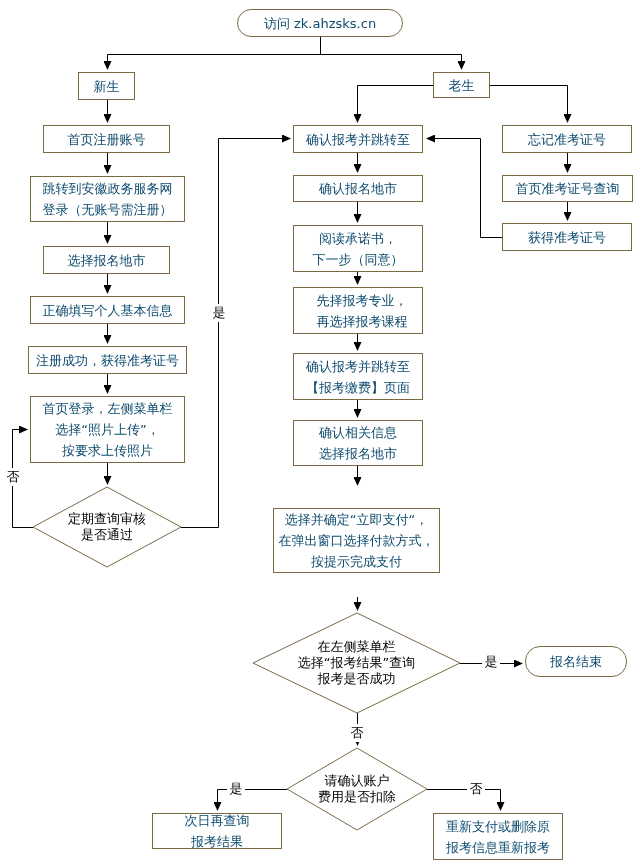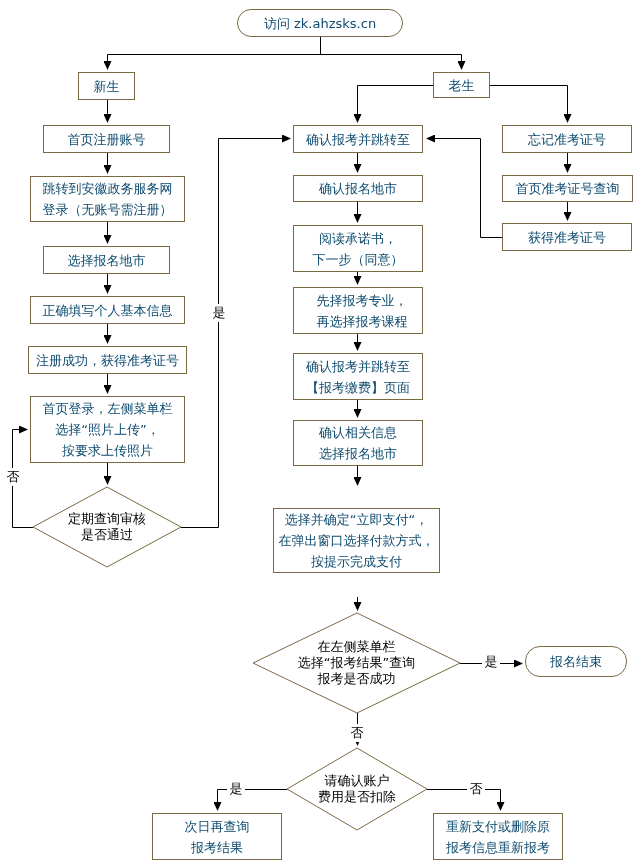--- a/index.html
+++ b/index.html
@@ -117,21 +117,21 @@
 选择报名地市</div>
   <div class="box" style="left:273px; top:488px; width:167px; height:65px;margin-top:20px;">选择并确定“立即支付“，
 在弹出窗口选择付款方式，
 按提示完成支付</div>
   <div class="dtext" style="left:253px; top:630px; width:207px; height:66px;">在左侧菜单栏
 选择“报考结果”查询
 报考是否成功</div>
   <div class="box pill" style="left:525px; top:646px; width:102px; height:31px;">报名结束</div>
   <div class="dtext" style="left:287px; top:767px; width:140px; height:44px;">请确认账户
 费用是否扣除</div>
-  <div class="box" style="left:152px; top:813px; width:130px; height:47px;">次日再查询
+  <div class="box" style="left:152px; top:813px; width:130px; height:36px;">次日再查询
 报考结果</div>
   <div class="box" style="left:433px; top:813px; width:130px; height:47px;">重新支付或删除原
 报考信息重新报考</div>
 
   <div class="lbl" style="left:4px; top:468px;">否</div>
   <div class="lbl" style="left:210px; top:304px;">是</div>
   <div class="lbl" style="left:482px; top:653px;">是</div>
   <div class="lbl" style="left:348px; top:724px;">否</div>
   <div class="lbl" style="left:227px; top:780px;">是</div>
   <div class="lbl" style="left:467px; top:780px;">否</div>

